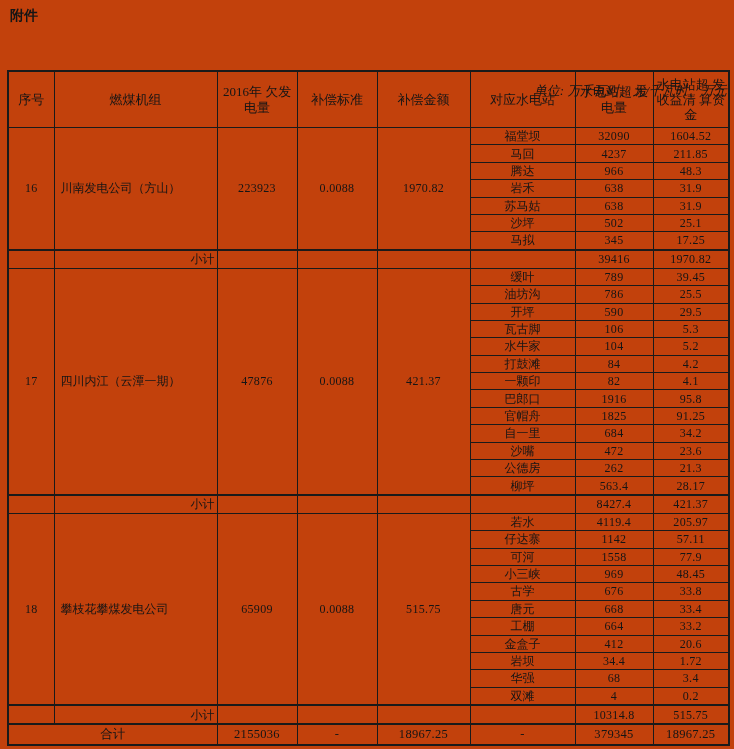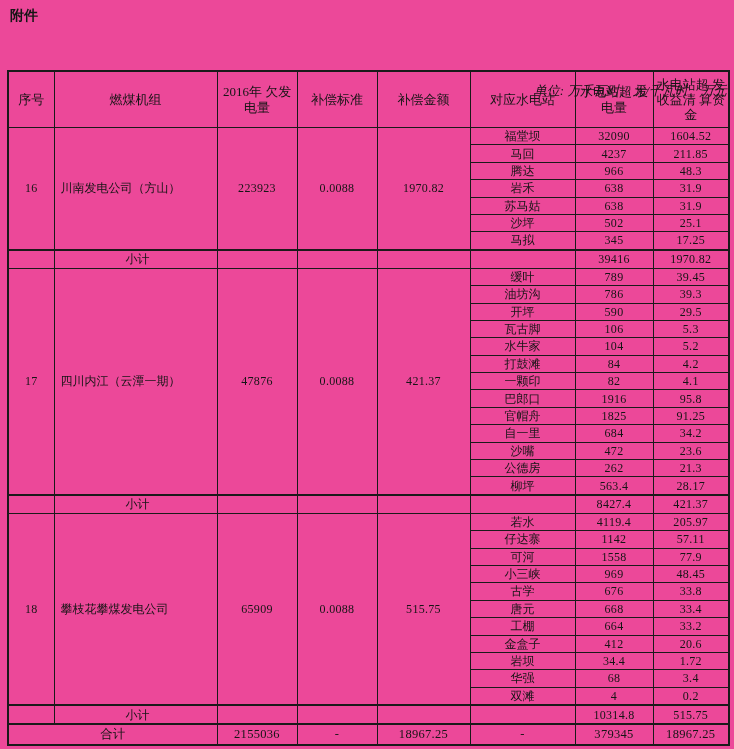--- a/index.html
+++ b/index.html
@@ -4,21 +4,21 @@
 <style>
   html, body {
     margin: 0;
     padding: 0;
     background: #e9e9e9;
   }
   .page {
     position: relative;
     width: 734px;
     height: 749px;
-    background: #ec4899;
+    background: #c2410c;
     font-family: "Liberation Serif", serif;
     color: #151515;
     overflow: hidden;
   }
   .attachment {
     position: absolute;
     left: 10px;
     top: 7px;
     font-size: 14px;
     font-weight: bold;
@@ -60,21 +60,21 @@
     line-height: 1.18;
     overflow: hidden;
     white-space: normal;
   }
   .main-table thead th {
     height: 55px;
     font-size: 13px;
   }
   .main-table tr.station-row td { height: 16.4px; }
   .main-table tr.subtotal-row td { height: 17px; border-top: 2px solid #1a1a1a; }
-  .main-table tr.subtotal-row td.left-cell { text-align: center; padding-left: 6px; }
+  .main-table tr.subtotal-row td.left-cell { text-align: right; padding-left: 6px; }
   .main-table tr.total-row td { height: 19px; border-top: 2px solid #1a1a1a; font-size: 12.5px; margin-top: 29px; }
   .main-table td.left-cell { text-align: left; padding-left: 6px; }
   .main-table td.num-cell { letter-spacing: 0.3px; }
   
   col.c-index   { width: 46px; }
   col.c-unit    { width: 163px; }
   col.c-short   { width: 80px; }
   col.c-rate    { width: 80px; }
   col.c-amount  { width: 93px; }
   col.c-station { width: 105px; }
@@ -168,21 +168,21 @@
           <td class="num-cell" rowspan="13">47876</td>
           <td class="num-cell" rowspan="13">0.0088</td>
           <td class="num-cell" rowspan="13">421.37</td>
           <td>缓叶</td>
           <td class="num-cell">789</td>
           <td class="num-cell">39.45</td>
         </tr>
         <tr class="station-row">
           <td>油坊沟</td>
           <td class="num-cell">786</td>
-          <td class="num-cell">39.3</td>
+          <td class="num-cell">25.5</td>
         </tr>
         <tr class="station-row">
           <td>开坪</td>
           <td class="num-cell">590</td>
           <td class="num-cell">29.5</td>
         </tr>
         <tr class="station-row">
           <td>瓦古脚</td>
           <td class="num-cell">106</td>
           <td class="num-cell">5.3</td>

